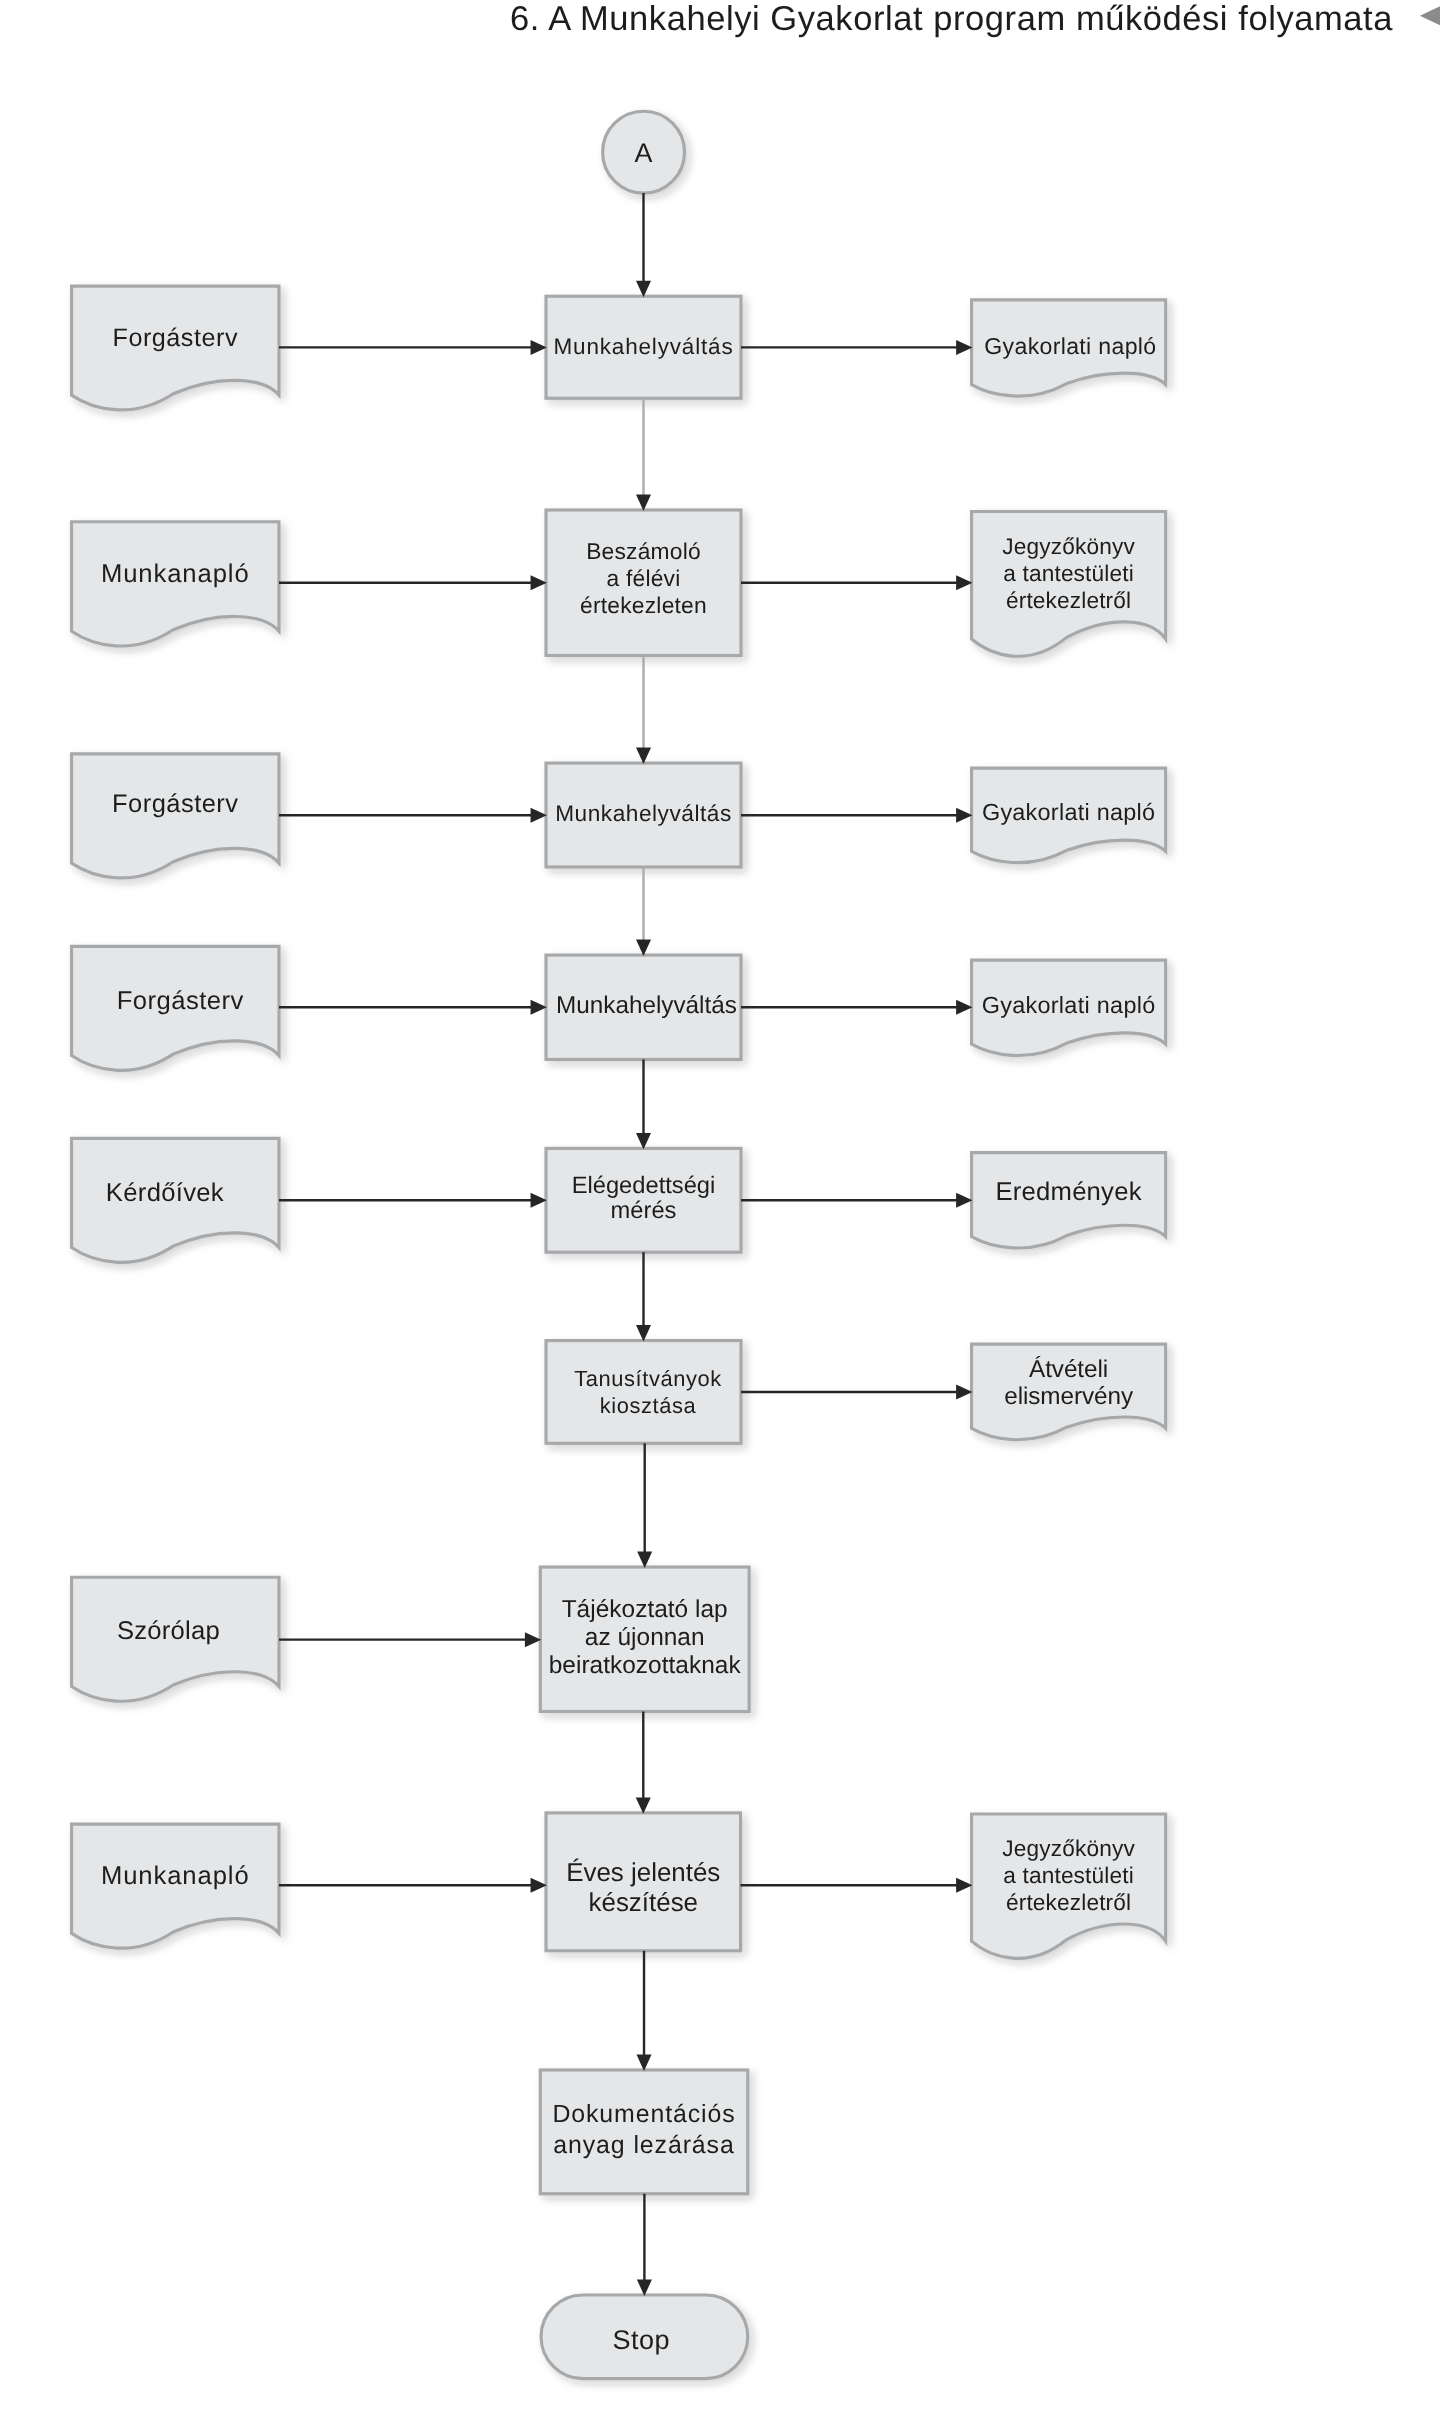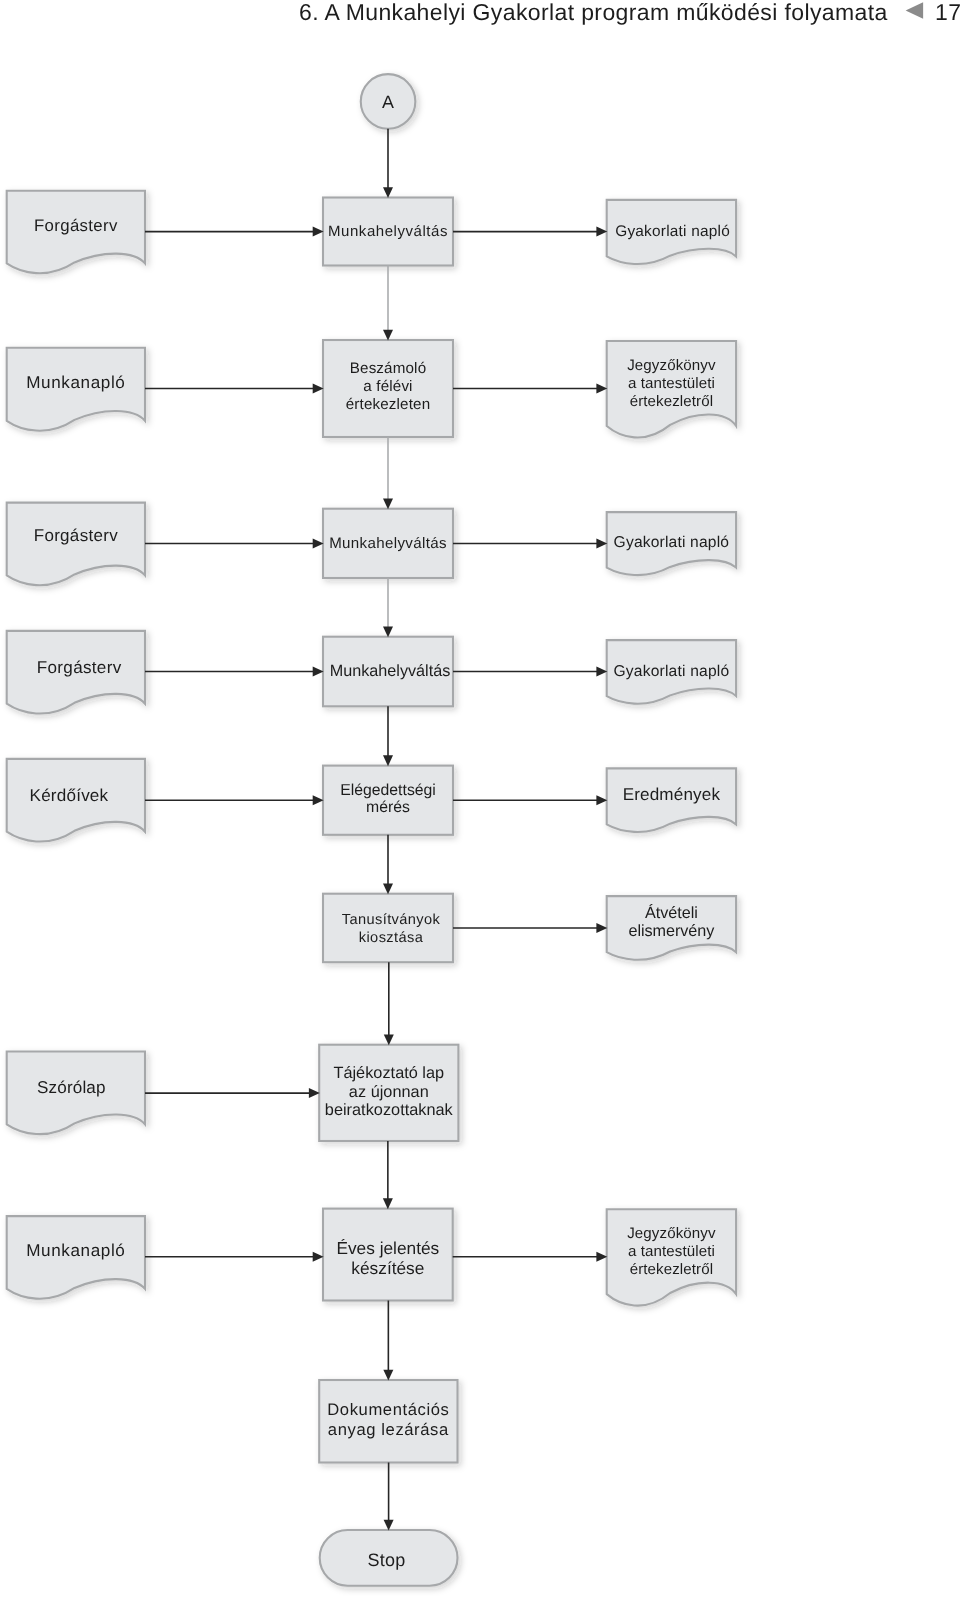--- a/index.html
+++ b/index.html
@@ -1,19 +1,19 @@
 <!DOCTYPE html>
 <html><head>
 <meta charset="utf-8">
 <title>6. A Munkahelyi Gyakorlat program működési folyamata</title>
 <style>
   html,body{margin:0;padding:0;background:#ffffff;}
   body{width:960px;height:1606px;overflow:hidden;
        font-family:"Liberation Sans",sans-serif;-webkit-font-smoothing:antialiased;text-rendering:geometricPrecision;}
-  .page{position:relative;width:843px;height:1606px;background:#ffffff;}
+  .page{position:relative;width:843px;height:1606px;background:#ffffff;margin-left:41px;}
   .hdr-title{position:absolute;left:299px;top:-2.4px;font-size:23px;letter-spacing:0.38px;
              color:#1d1d1d;white-space:nowrap;line-height:28px;}
   .hdr-num{position:absolute;top:-2.4px;font-size:23px;letter-spacing:0.38px;color:#1d1d1d;
            line-height:28px;}
   .hdr-tri{position:absolute;}
   svg.flow{position:absolute;left:0;top:0;width:960px;height:1606px;}
   text.nodetext{font-family:"Liberation Sans",sans-serif;text-anchor:middle;}
 </style>
 </head>
 <body>

